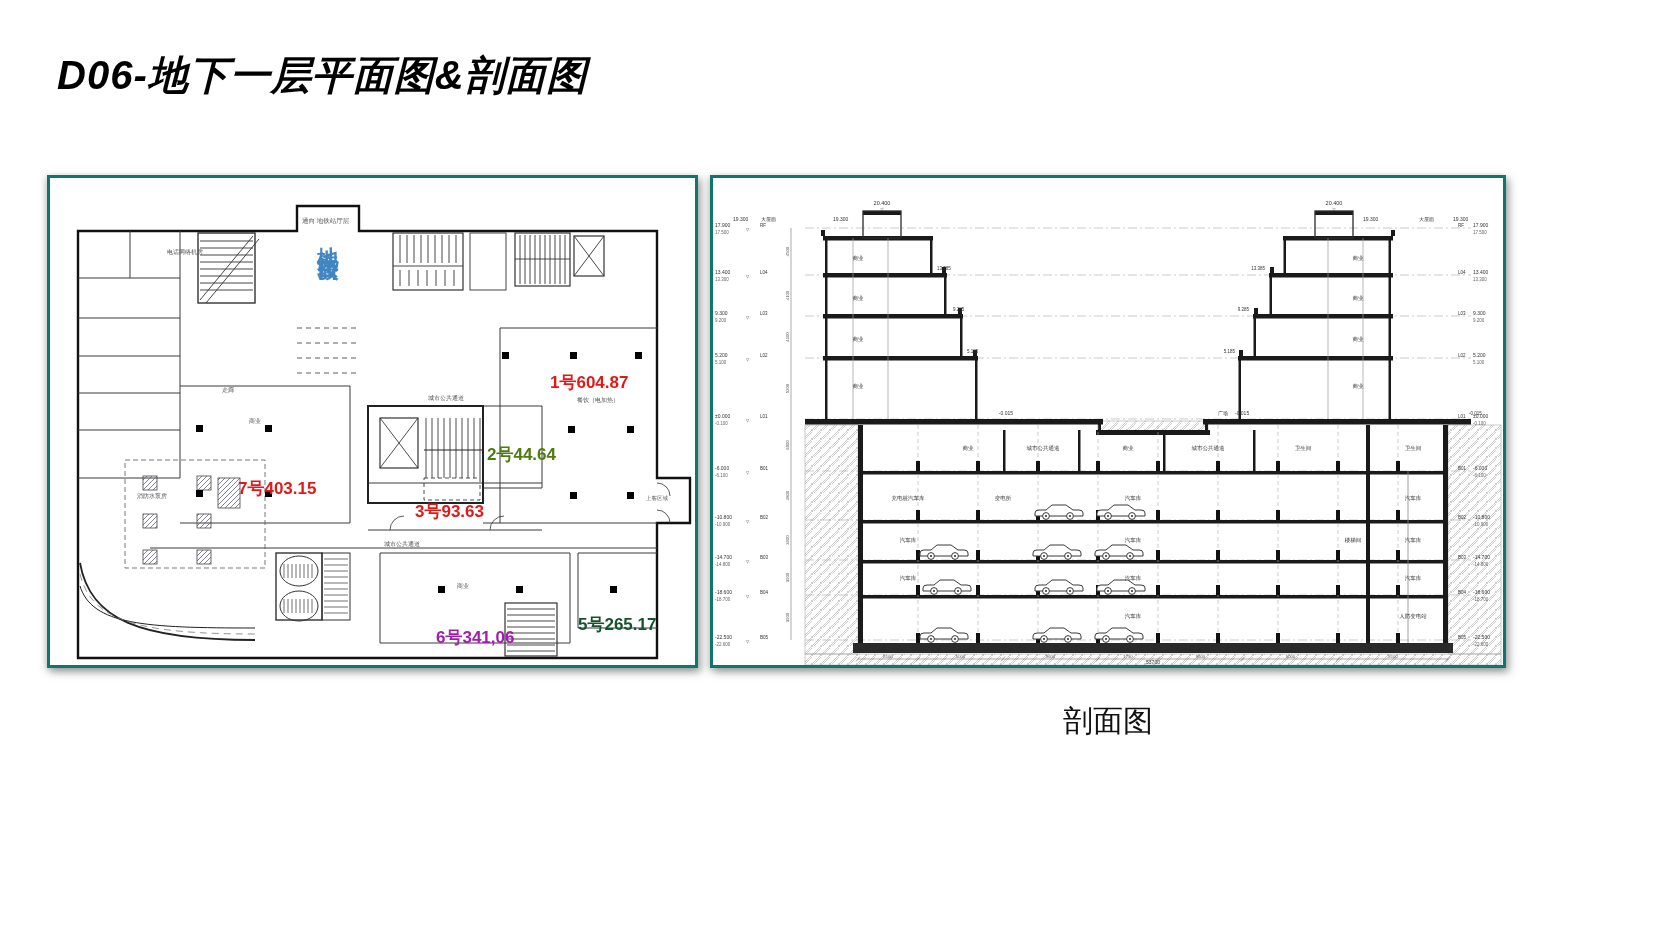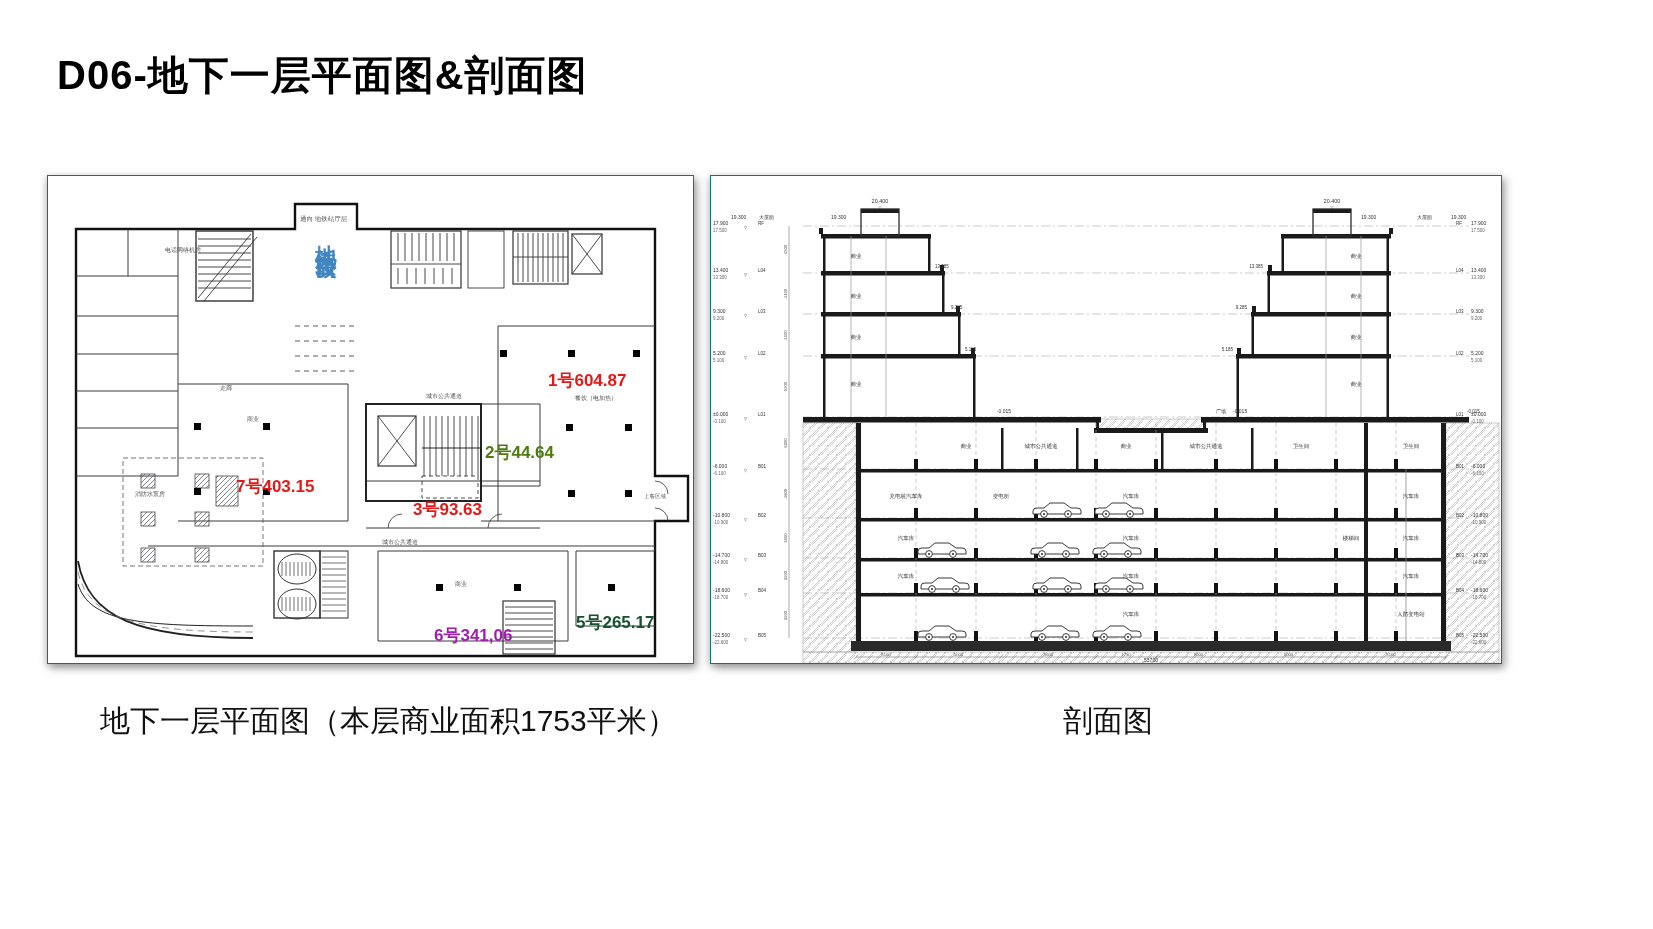--- a/index.html
+++ b/index.html
@@ -1,19 +1,19 @@
 <!DOCTYPE html>
 <html><head>
 <meta charset="utf-8">
 <style>
   html,body{margin:0;padding:0;background:#fff;}
   #stage{position:relative;width:1653px;height:929px;background:#ffffff;overflow:hidden;
          font-family:"Liberation Sans","DejaVu Sans",sans-serif;}
-  .title{position:absolute;left:57px;top:48px;font-size:40px;font-weight:bold;color:#000;letter-spacing:1px;}
-  .panel{position:absolute;background:#fff;border:1px solid #0f766e;
+  .title{position:absolute;left:57px;top:48px;font-size:40px;font-weight:bold;color:#000;letter-spacing:1px;font-style:italic;}
+  .panel{position:absolute;background:#fff;border:3px solid #0f766e;
          box-shadow:3px 4px 8px rgba(90,90,90,.55), -2px 2px 6px rgba(150,150,150,.35);}
   #plan-panel{left:47px;top:175px;width:645px;height:487px;}
   #section-panel{left:710px;top:175px;width:790px;height:487px;}
   .panel svg{position:absolute;left:0;top:0;}
   .caption{position:absolute;font-size:30px;color:#111;}
   #plan-caption{left:100px;top:701px;}
   #section-caption{left:1063px;top:701px;}
   .red-label{position:absolute;font-size:17px;font-weight:bold;white-space:nowrap;line-height:1;}
   .metro{position:absolute;writing-mode:vertical-rl;text-orientation:upright;
          font-size:21px;font-weight:bold;letter-spacing:4px;line-height:1;}
@@ -498,15 +498,14 @@
           <text x="145" y="163" font-size="5.5" text-anchor="middle" fill="#333">商业</text>
           <text x="145" y="210" font-size="5.5" text-anchor="middle" fill="#333">商业</text>
           <text x="645" y="82" font-size="5.5" text-anchor="middle" fill="#333">商业</text>
           <text x="645" y="122" font-size="5.5" text-anchor="middle" fill="#333">商业</text>
           <text x="645" y="163" font-size="5.5" text-anchor="middle" fill="#333">商业</text>
           <text x="645" y="210" font-size="5.5" text-anchor="middle" fill="#333">商业</text>
         </g>
     </svg>
   </div>
 
-  <div id="plan-caption" class="caption">地下一层平面图（本层商业面积1753平米）</div>
   <div id="section-caption" class="caption">剖面图</div>
 </div>
 
 </body></html>

